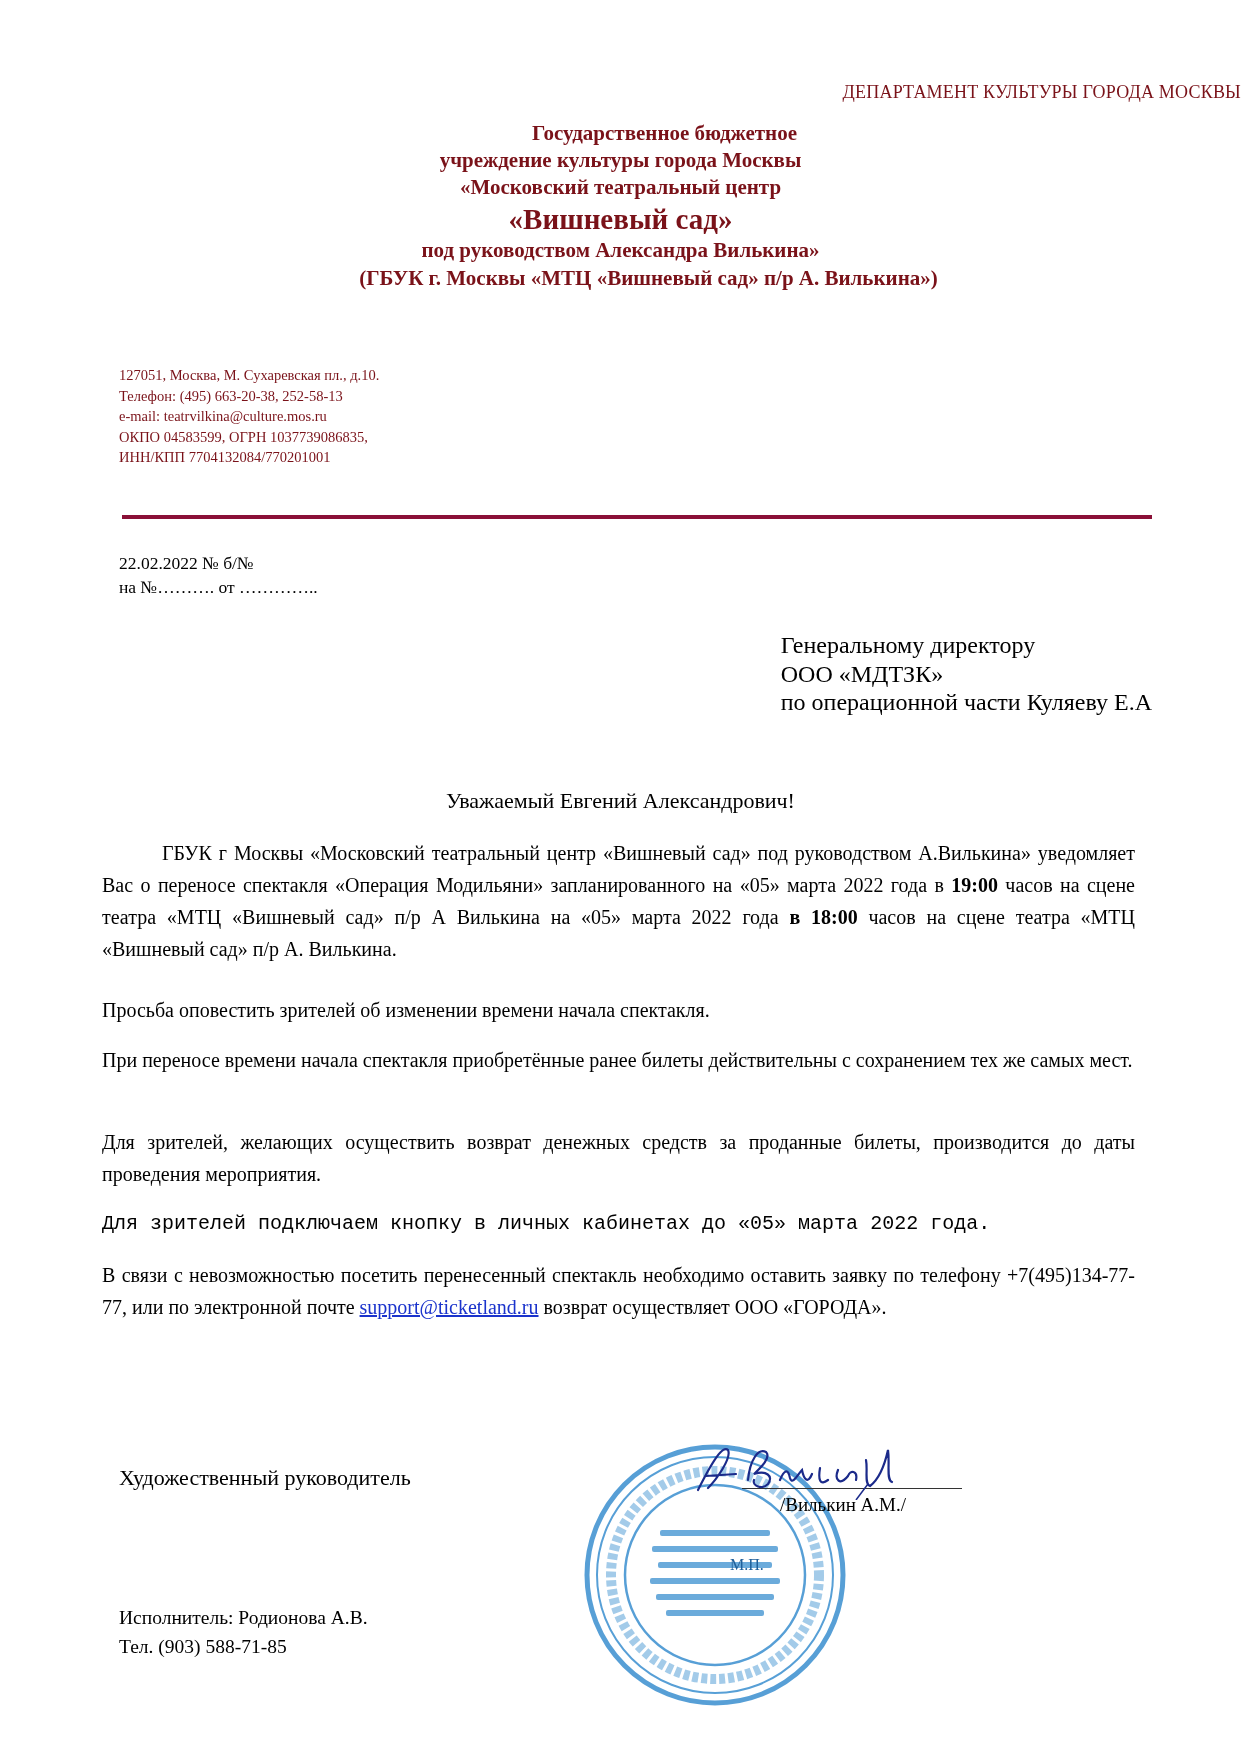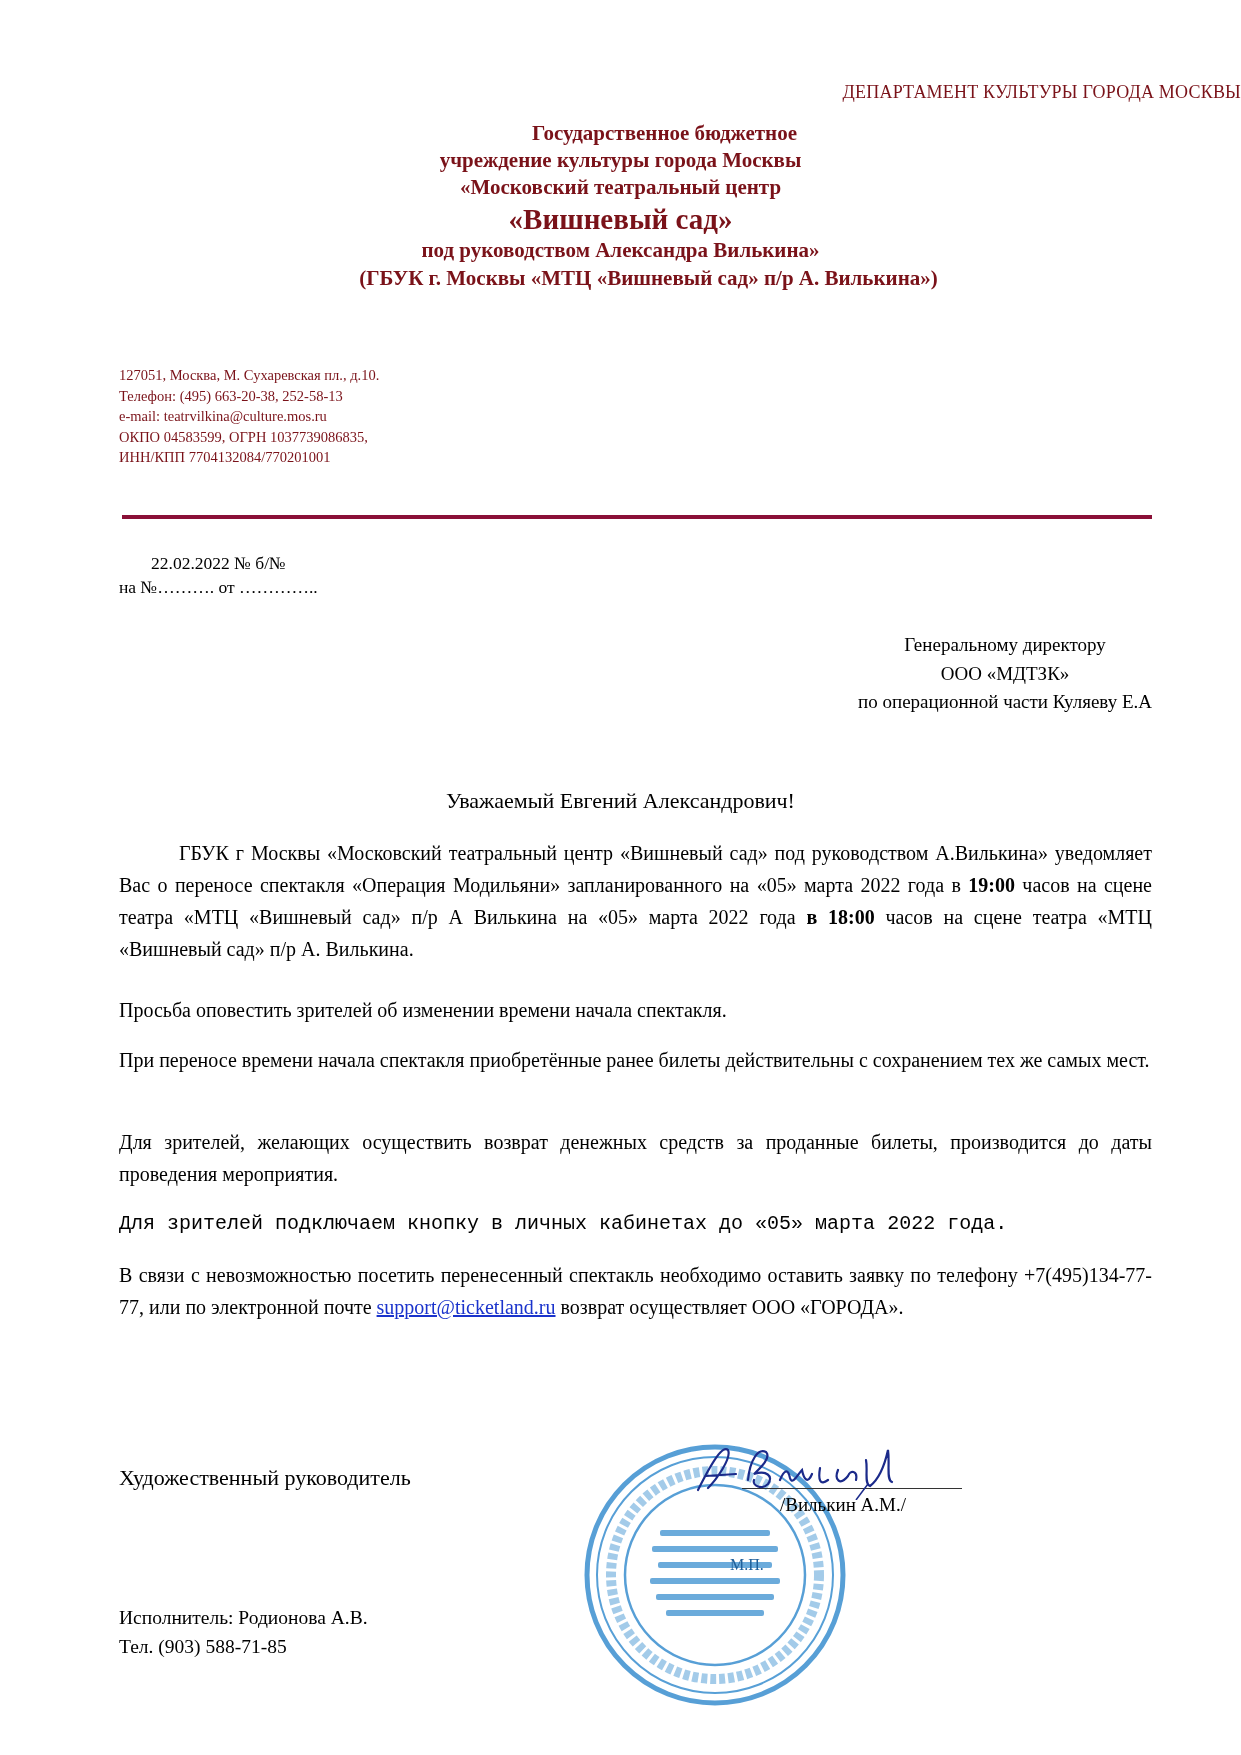--- a/index.html
+++ b/index.html
@@ -5,24 +5,24 @@
   html, body { margin:0; padding:0; background:#ffffff; }
   body { width:1241px; height:1755px; position:relative; overflow:hidden;
          font-family:"Liberation Serif", "DejaVu Serif", serif; color:#000; }
   .abs { position:absolute; }
   .maroon { color:#7a1219; }
   .dept { left:0; width:1241px; top:82px; text-align:right; font-size:18px; letter-spacing:0.2px; }
   .org { left:0; width:1241px; text-align:center; font-weight:bold; font-size:21px; }
   .org.big { font-size:29px; }
   .contacts { left:119px; top:365px; font-size:14.5px; line-height:20.5px; }
   .rule { left:122px; top:515px; width:1030px; height:4px; background:#8a1037; }
-  .regno { left:119px; top:551px; font-size:17.5px; line-height:24px;text-align:center; }
-  .addressee { right:89px; top:631px; text-align:center; font-size:19px; line-height:28.5px; }
+  .regno { left:119px; top:551px; font-size:17.5px; line-height:24px; }
+  .addressee { right:89px; top:631px; text-align:left; font-size:24px; line-height:28.5px; }
   .salutation { left:0; width:1241px; top:788px; text-align:center; font-size:22px; }
-  .para { left:119px; width:1033px; font-size:20px; line-height:32px; text-align:justify; }
+  .para { left:102px; width:1033px; font-size:20px; line-height:32px; text-align:justify; }
   .para.indent { text-indent:60px; }
   .link { color:#1a33cc; text-decoration:underline; }
   .sig-title { left:119px; top:1465px; font-size:22px; }
   .sig-name { left:780px; top:1494px; font-size:19px; }
   .sig-line { left:742px; top:1488px; width:220px; height:1px; background:#333; }
   .executor { left:119px; top:1603px; font-size:19.5px; line-height:29px; }
   .stamp { left:580px; top:1440px; width:270px; height:270px; }
   .signature { left:688px; top:1440px; width:240px; height:60px; }
 </style>
 </head>

